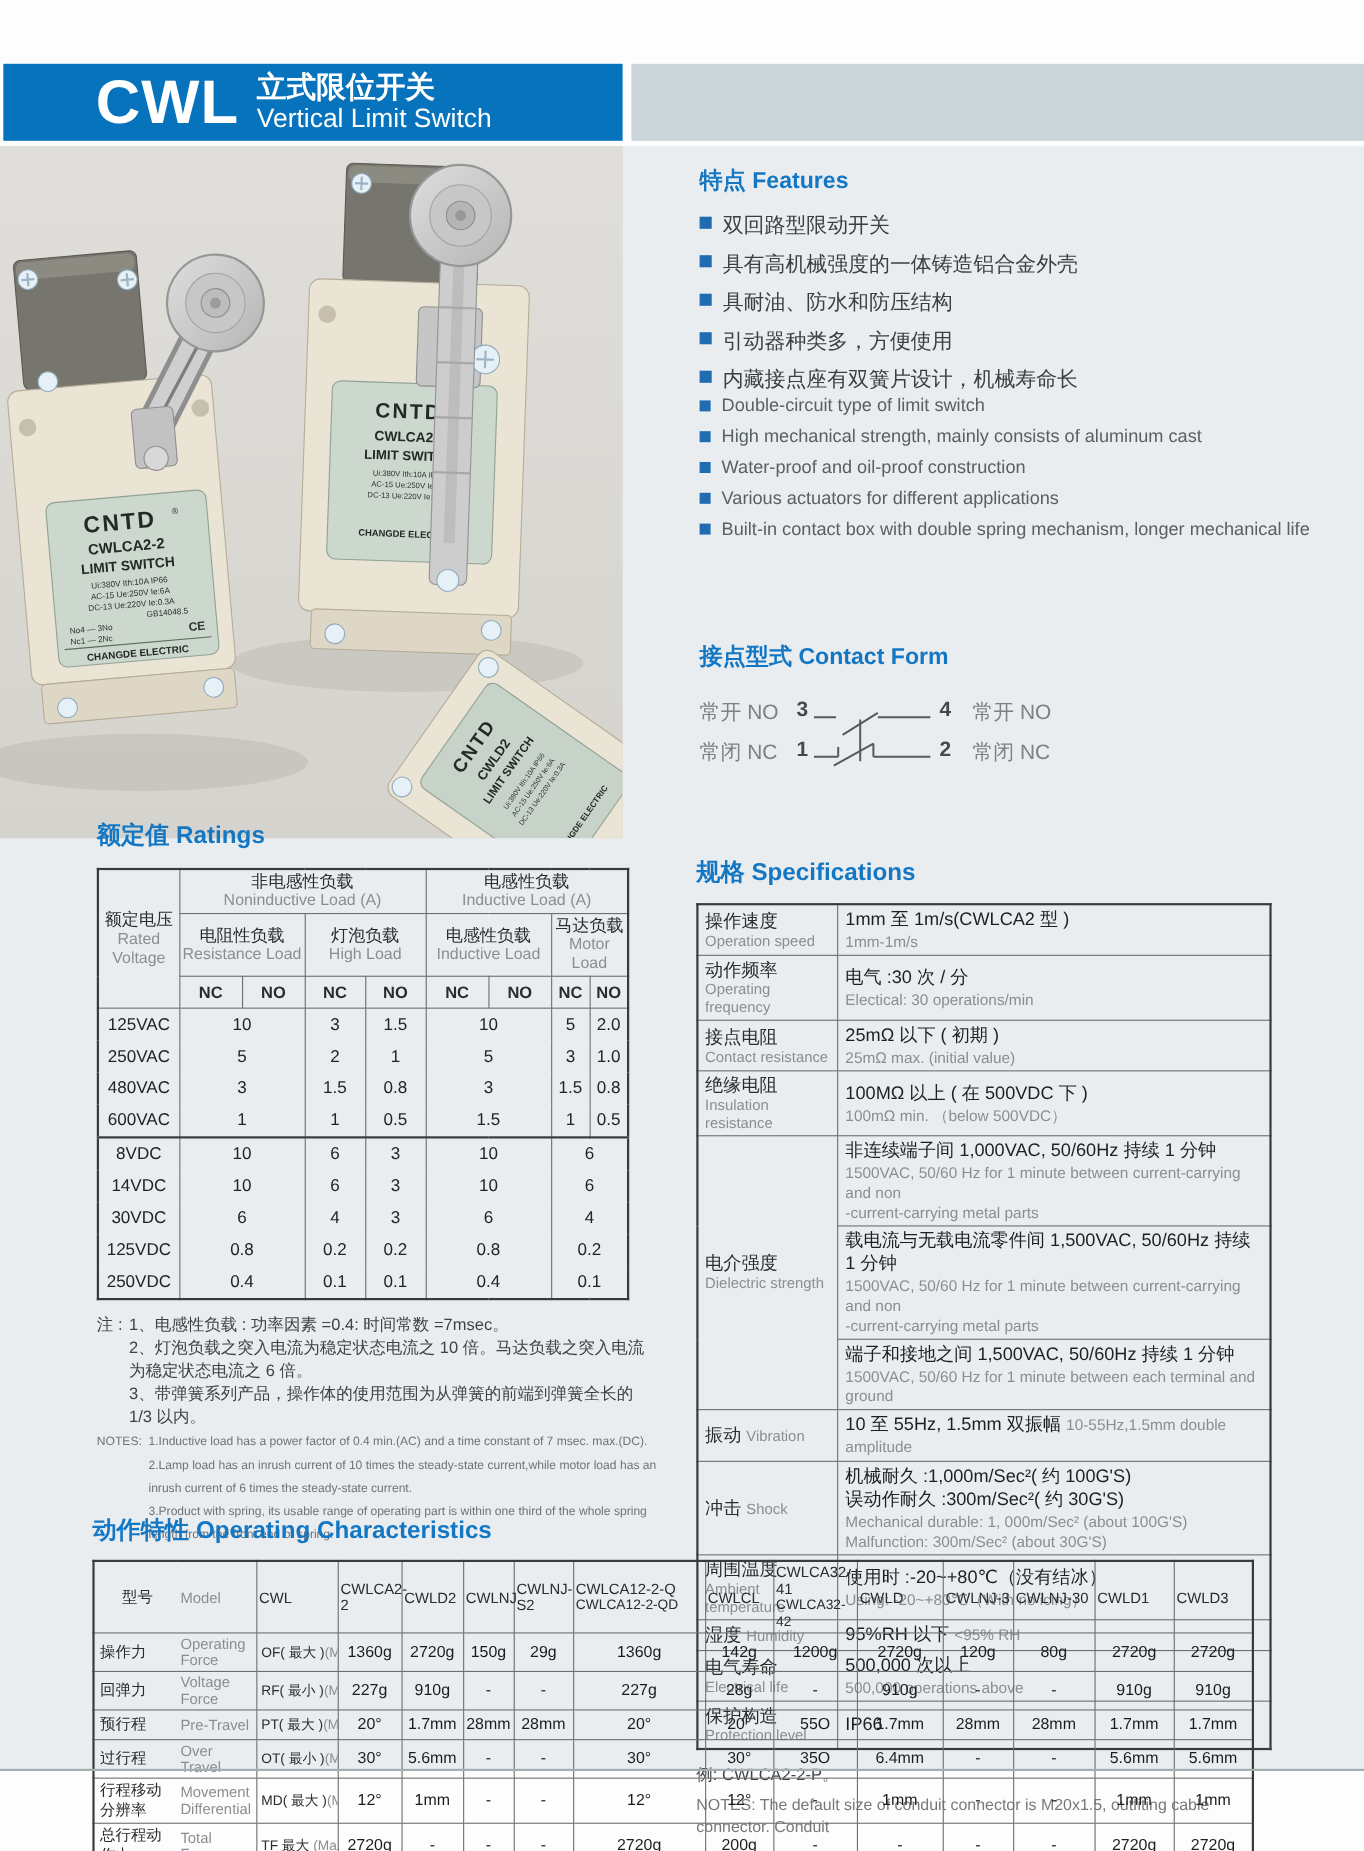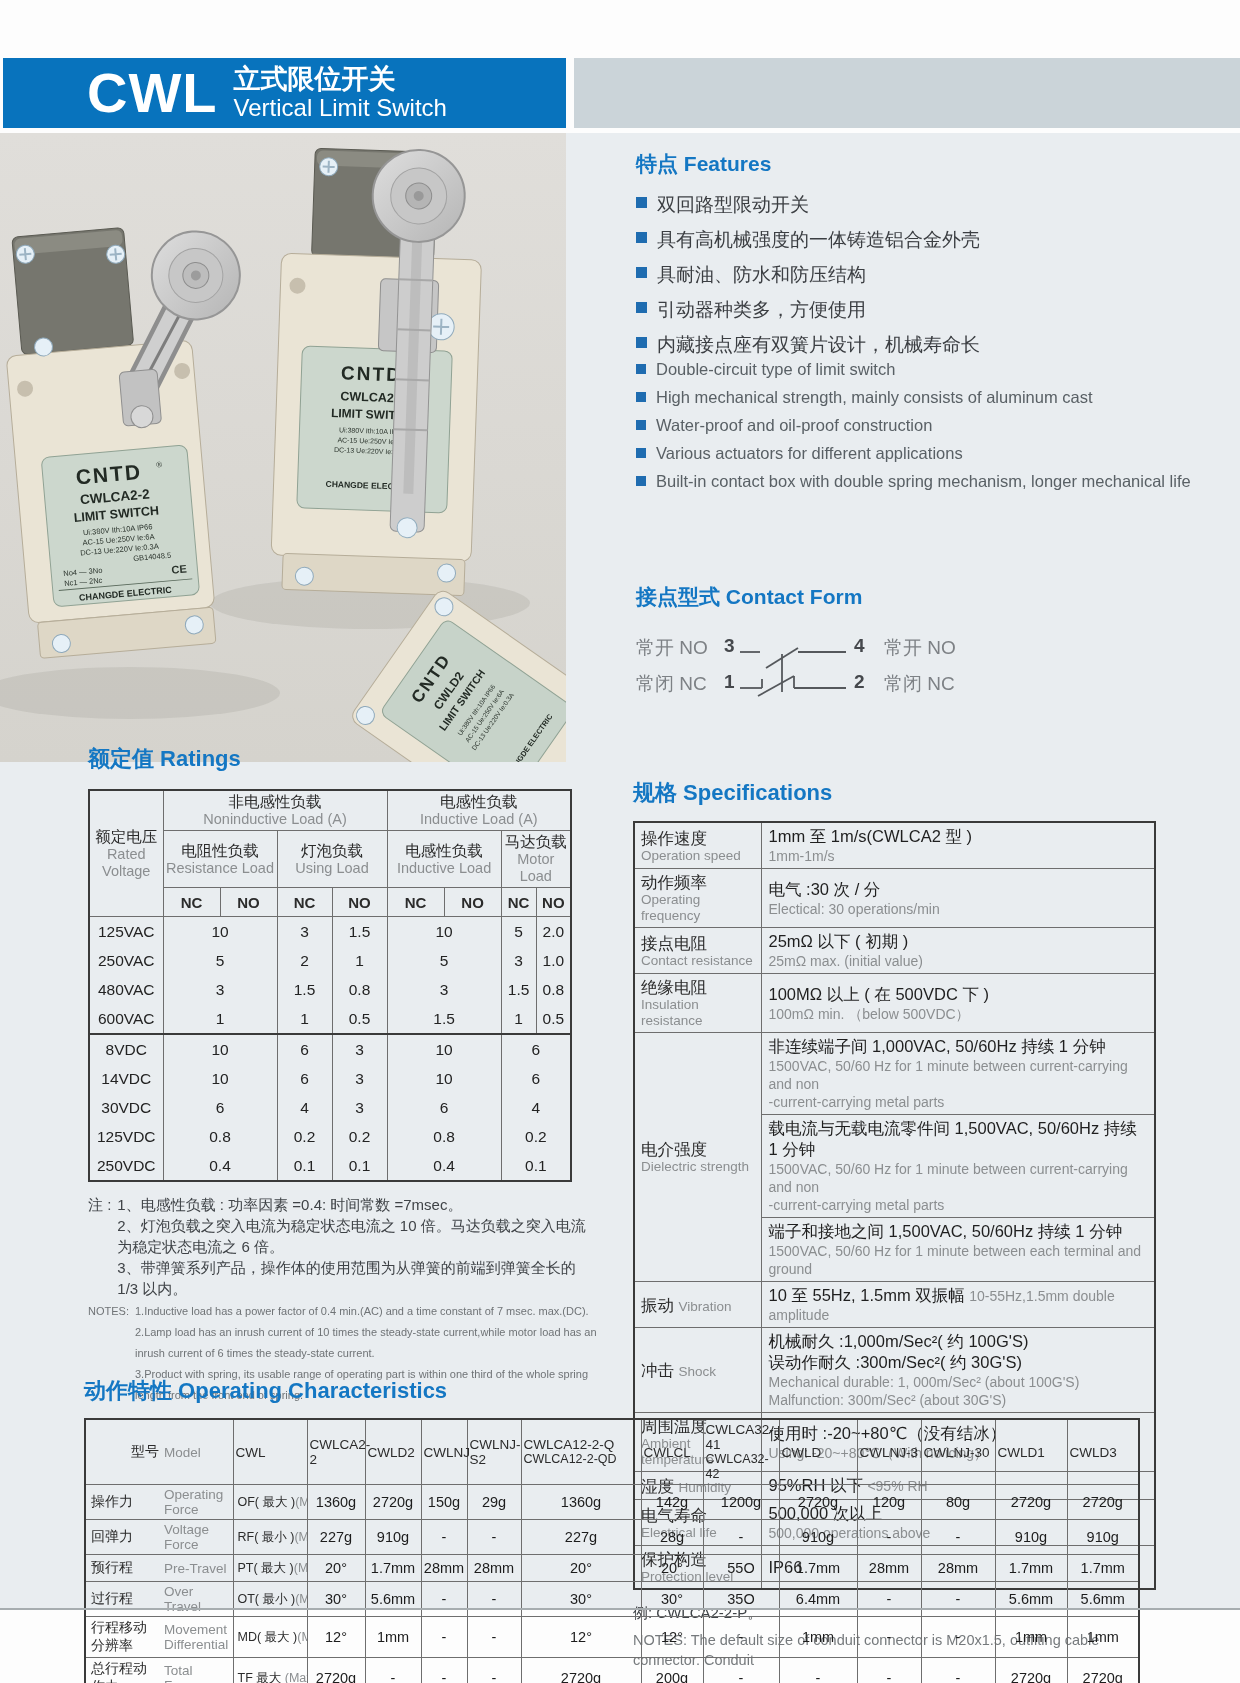--- a/index.html
+++ b/index.html
@@ -68,21 +68,21 @@
   table.spec .ve{font-size:14px;color:#8b8e90;line-height:18px;}
   .spec-notes{margin-top:12px;width:525px;}
   .spec-notes .zh{font-size:15px;color:#3f4347;line-height:22px;}
   .spec-notes .en{font-size:14.5px;color:#75797c;line-height:20px;margin-top:6px;}
 
   
   .op-sec{position:absolute;left:84px;top:1376px;width:1080px;}
   table.op{border-collapse:collapse;width:1054px;margin-top:12px;table-layout:fixed;border:2px solid #3a3a3a;}
   table.op th,table.op td{border:1px solid #6e6e6e;padding:2px 2px;}
   table.op th{font-weight:normal;}
-  table.op .zh{font-size:14px;color:#2b2b2b;text-align:right;padding-left:5px;border-right:none;}
+  table.op .zh{font-size:14px;color:#2b2b2b;text-align:center;padding-left:5px;border-right:none;}
   table.op .en{font-size:13.5px;color:#8b8e90;text-align:left;padding-left:3px;border-left:none;}
   table.op .sym{font-size:12.5px;color:#2b2b2b;text-align:left;padding-left:4px;white-space:nowrap;overflow:hidden;}
   table.op .sym .symg{color:#8b8e90;}
   table.op .mdl{font-size:13.5px;color:#2b2b2b;text-align:left;line-height:15px;}
   table.op .mdl .l2{font-size:12.5px;}
   table.op .mdl .l2:empty{display:none;}
   table.op thead th{height:40px;}
   table.op tbody td{text-align:center;font-size:14.5px;color:#1c1c1c;height:22px;}
   table.op tbody td.zh,table.op tbody td.en,table.op tbody td.sym{text-align:left;}
 </style>
@@ -314,21 +314,21 @@
             <div class="he">Inductive Load (A)</div>
           </th>
         </tr>
         <tr>
           <th colspan="2">
               <div class="hz">电阻性负载</div>
               <div class="he">Resistance Load</div>
             </th>
           <th colspan="2">
               <div class="hz">灯泡负载</div>
-              <div class="he">Using Load</div>
+              <div class="he">High Load</div>
             </th>
           <th colspan="2">
               <div class="hz">电感性负载</div>
               <div class="he">Inductive Load</div>
             </th>
           <th colspan="2">
               <div class="hz">马达负载</div>
               <div class="he">Motor Load</div>
             </th>
         </tr>

